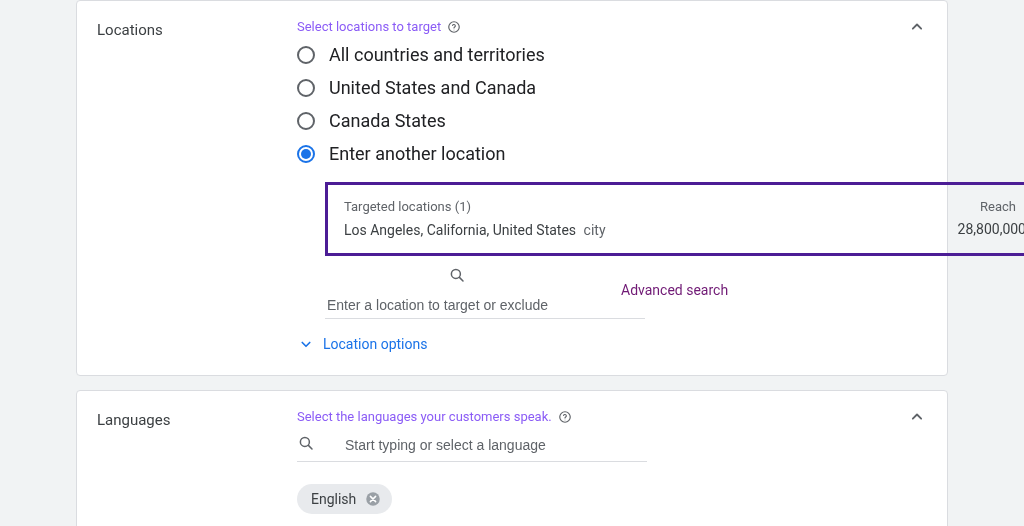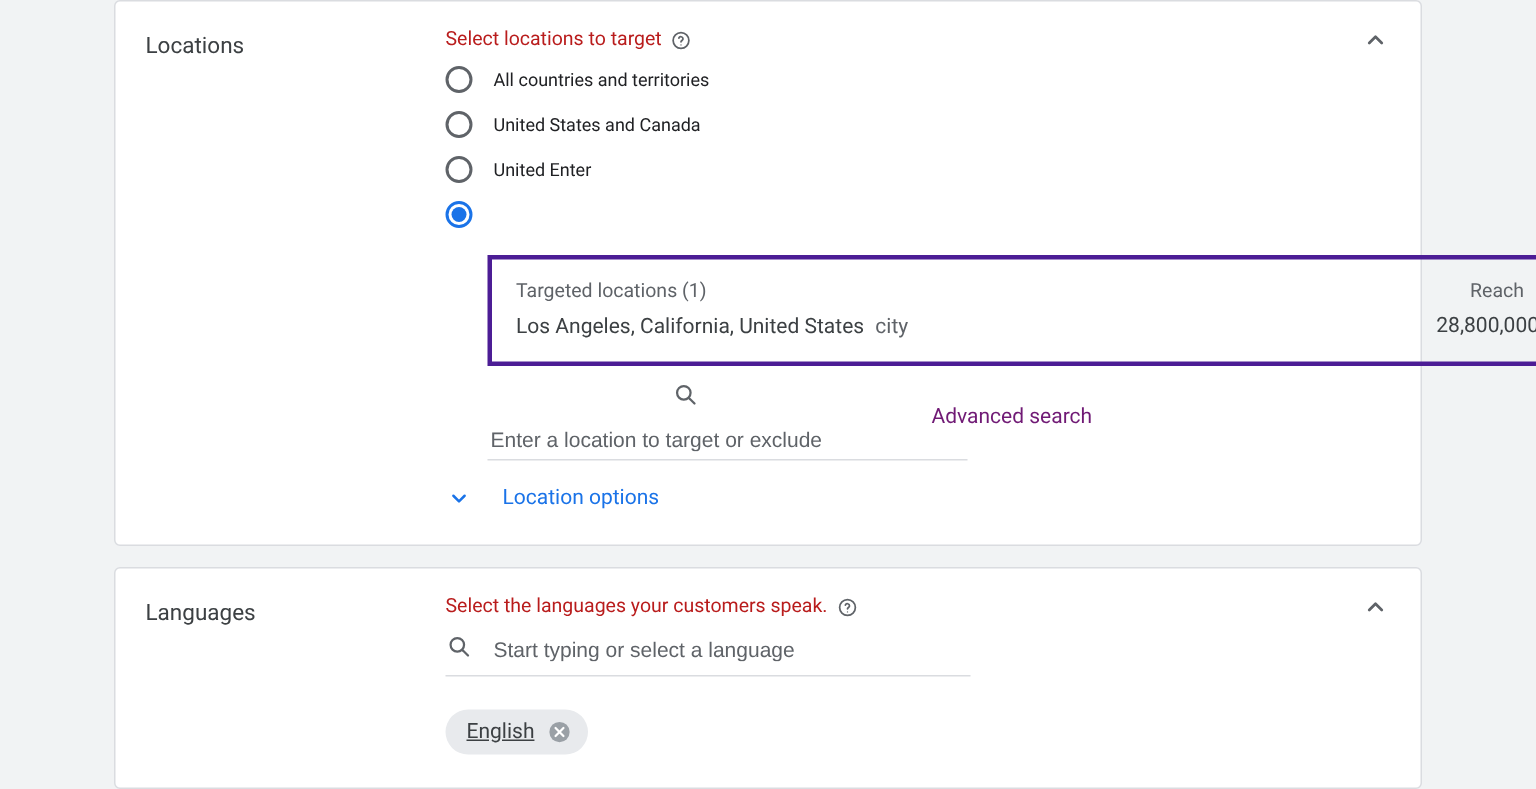--- a/index.html
+++ b/index.html
@@ -30,42 +30,42 @@
     flex: none;
     color: #3c4043;
     font-size: 15px;
     padding-top: 2px;
   }
   .section-body {
     flex: 1 1 auto;
     min-width: 0;
   }
   .hint-line {
-    color: #b91c1c;
+    color: #8b5cf6;
     font-size: 13px;
     display: flex;
     align-items: center;
     gap: 6px;
     margin-bottom: 10px;
   }
   .help-icon {
     width: 14px;
     height: 14px;
     display: inline-flex;
     align-items: center;
     justify-content: center;
   }
   .help-icon svg { display:block; }
   .radio-group { display:flex; flex-direction:column; gap:12px; margin-bottom: 18px; }
   .radio-item {
     display:flex;
     align-items:center;
     gap: 14px;
     cursor: pointer;
-    font-size: 12px;
+    font-size: 18px;
     color:#202124;
   }
   .radio-circle {
     width:18px; height:18px; border-radius:50%;
     border:2px solid #5f6368;
     box-sizing:border-box;
     display:inline-flex; align-items:center; justify-content:center;
     flex: none;
   }
   .radio-item.selected .radio-circle { border-color:#1a73e8; }
@@ -142,50 +142,49 @@
     margin-left:28px;
     width: 320px;
     margin-bottom:4px;
   }
   .helper-sub {
     color:#80868b; font-size:12px;
     margin-left:28px;
     margin-bottom: 22px;
   }
   .loc-options {
-    display:flex; align-items:center; gap:20px;
+    display:flex; align-items:center; gap:8px;
     color:#1a73e8;
     font-size:14px;
     cursor:pointer;
     margin-top:16px;
   }
   .loc-options .chev { width:18px; height:18px; display:inline-flex; }
 
   
   .lang-search {
-    display:flex; align-items:center; gap:12px;
+    display:flex; align-items:center; gap:28px;
     color:#5f6368; font-size:14px;
     border-bottom:1px solid #dadce0;
     width: 350px;
     padding-bottom:6px;
     margin-bottom: 22px;
   }
   .lang-input {
     border:none; outline:none; flex:1; font-size:14px; color:#3c4043;
     background:transparent;
   }
   .lang-input::placeholder { color:#5f6368; }
   .chip {
     display:inline-flex; align-items:center; gap:8px;
     background:#e8eaed;
     color:#3c4043;
     border-radius: 16px;
     padding:6px 10px 6px 14px;
     font-size:14px;
-    text-decoration:underline;
   }
   .chip .x-circle { width:18px; height:18px; }
 </style>
 </head>
 <body>
 
 <div class="page">
 
   <div class="card">
     <div class="section-title">Locations</div>
@@ -206,26 +205,27 @@
         <div class="radio-item">
           <span class="radio-circle"></span>
           <span>All countries and territories</span>
         </div>
         <div class="radio-item">
           <span class="radio-circle"></span>
           <span>United States and Canada</span>
         </div>
         <div class="radio-item">
           <span class="radio-circle"></span>
-          <span>United Enter</span>
+          <span>Canada States</span>
         </div>
         <div class="radio-item selected">
           <span class="radio-circle">
               <span class="radio-dot"></span>
             </span>
+          <span>Enter another location</span>
         </div>
       </div>
 
       <div class="targeted-box">
         <div class="tb-header">
           <span>Targeted locations (1)</span>
           <span class="tb-header-right">
             <span>Reach</span>
             <span class="help-icon">
               <svg viewBox="0 0 24 24" width="14" height="14" fill="none" stroke="#5f6368" stroke-width="2">

